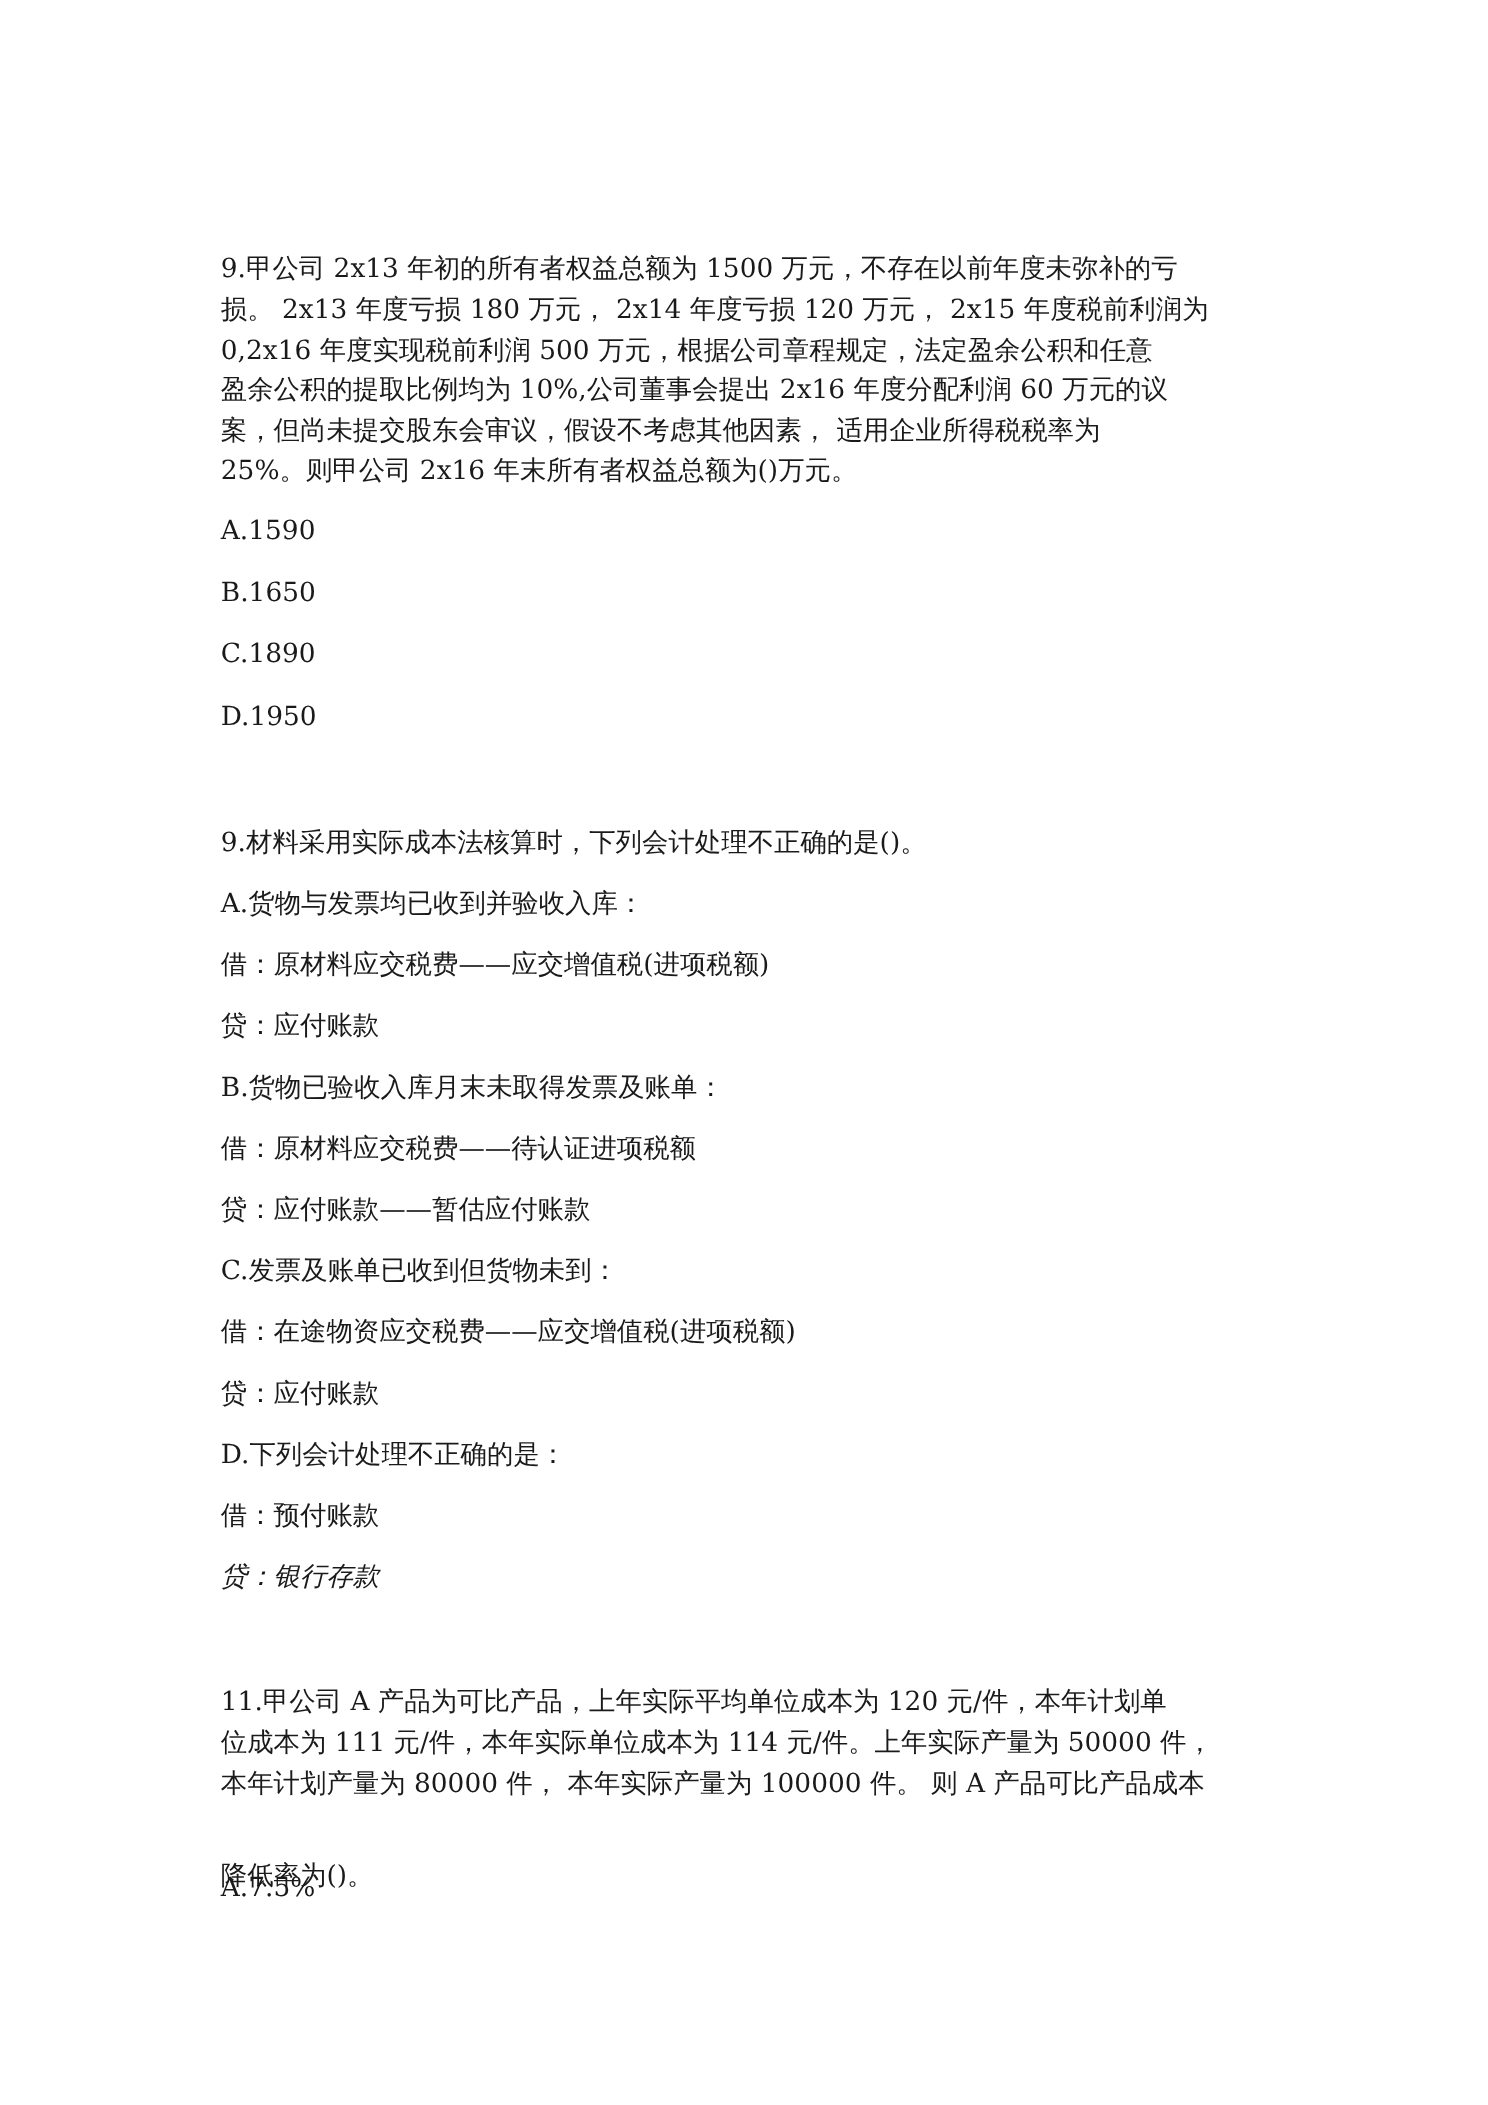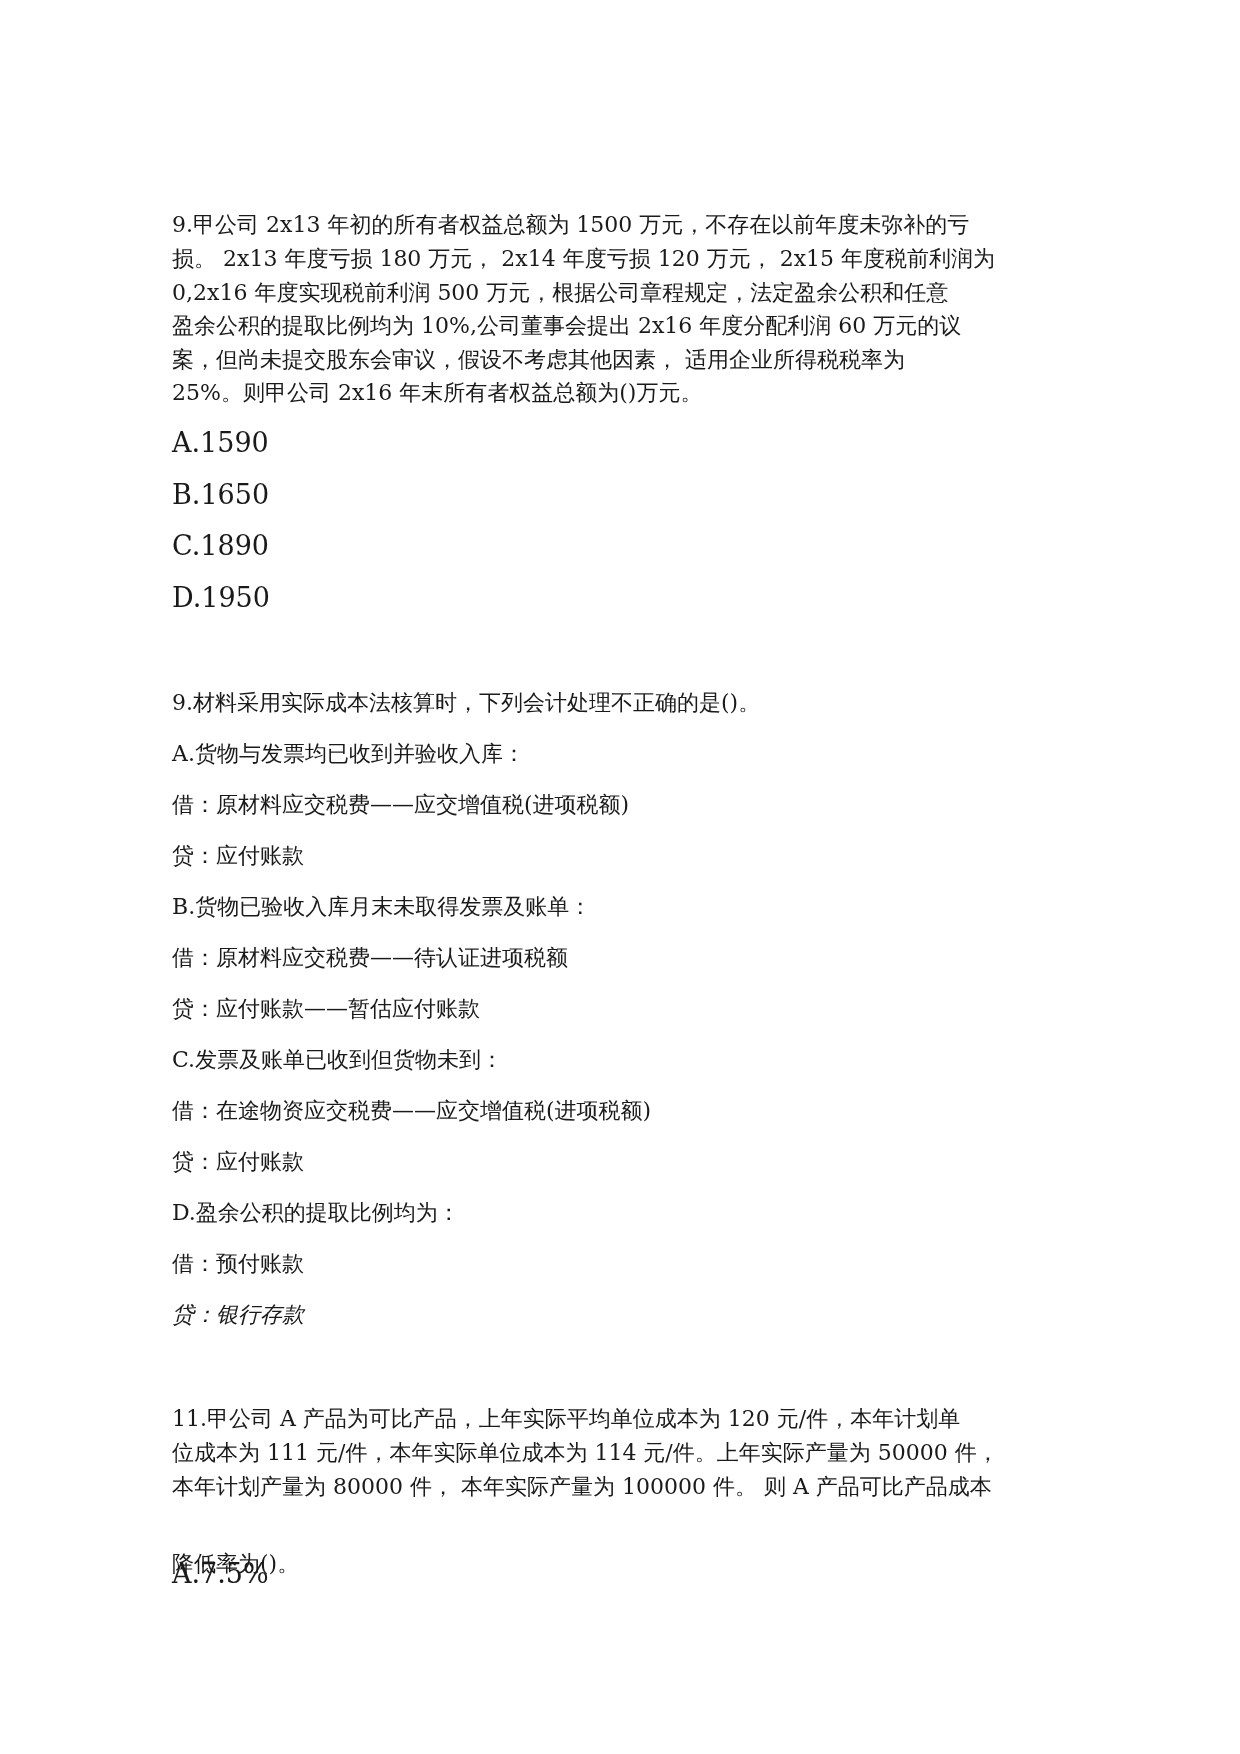--- a/index.html
+++ b/index.html
@@ -16,28 +16,28 @@
       color: #1a1a1a;
     }
     .page {
       position: absolute;
       left: 0; top: 0;
       width: 1240px;
       height: 1754px;
     }
     .line {
       position: absolute;
-      left: 172px;
+      left: 184px;
       font-size: 22px;
       line-height: 30px;
       white-space: nowrap;
       margin: 0;
     }
     .opt {
-      font-size: 27px;
+      font-size: 22px;
     }
   </style>
 </head>
 <body>
 
 <div class="page">
 
   <div>
     <p class="line" style="top:210px;">9.甲公司 2x13 年初的所有者权益总额为 1500 万元，不存在以前年度未弥补的亏</p>
     <p class="line" style="top:244px;">损。 2x13 年度亏损 180 万元， 2x14 年度亏损 120 万元， 2x15 年度税前利润为</p>
@@ -60,21 +60,21 @@
     <p class="line" style="top:841px;">贷：应付账款</p>
 
     <p class="line" style="top:892px;">B.货物已验收入库月末未取得发票及账单：</p>
     <p class="line" style="top:943px;text-align:right;">借：原材料应交税费——待认证进项税额</p>
     <p class="line" style="top:994px;">贷：应付账款——暂估应付账款</p>
 
     <p class="line" style="top:1045px;">C.发票及账单已收到但货物未到：</p>
     <p class="line" style="top:1096px;text-align:center;">借：在途物资应交税费——应交增值税(进项税额)</p>
     <p class="line" style="top:1147px;">贷：应付账款</p>
 
-    <p class="line" style="top:1198px;">D.盈余公积的提取比例均为：</p>
+    <p class="line" style="top:1198px;">D.下列会计处理不正确的是：</p>
     <p class="line" style="top:1249px;">借：预付账款</p>
     <p class="line" style="top:1300px;font-style:italic;">贷：银行存款</p>
   </div>
 
   <div>
     <p class="line" style="top:1404px;">11.甲公司 A 产品为可比产品，上年实际平均单位成本为 120 元/件，本年计划单</p>
     <p class="line" style="top:1438px;">位成本为 111 元/件，本年实际单位成本为 114 元/件。上年实际产量为 50000 件，</p>
     <p class="line" style="top:1472px;">本年计划产量为 80000 件， 本年实际产量为 100000 件。 则 A 产品可比产品成本</p>
     <p class="line" style="top:1506px;margin-top:43px;">降低率为()。</p>
 

